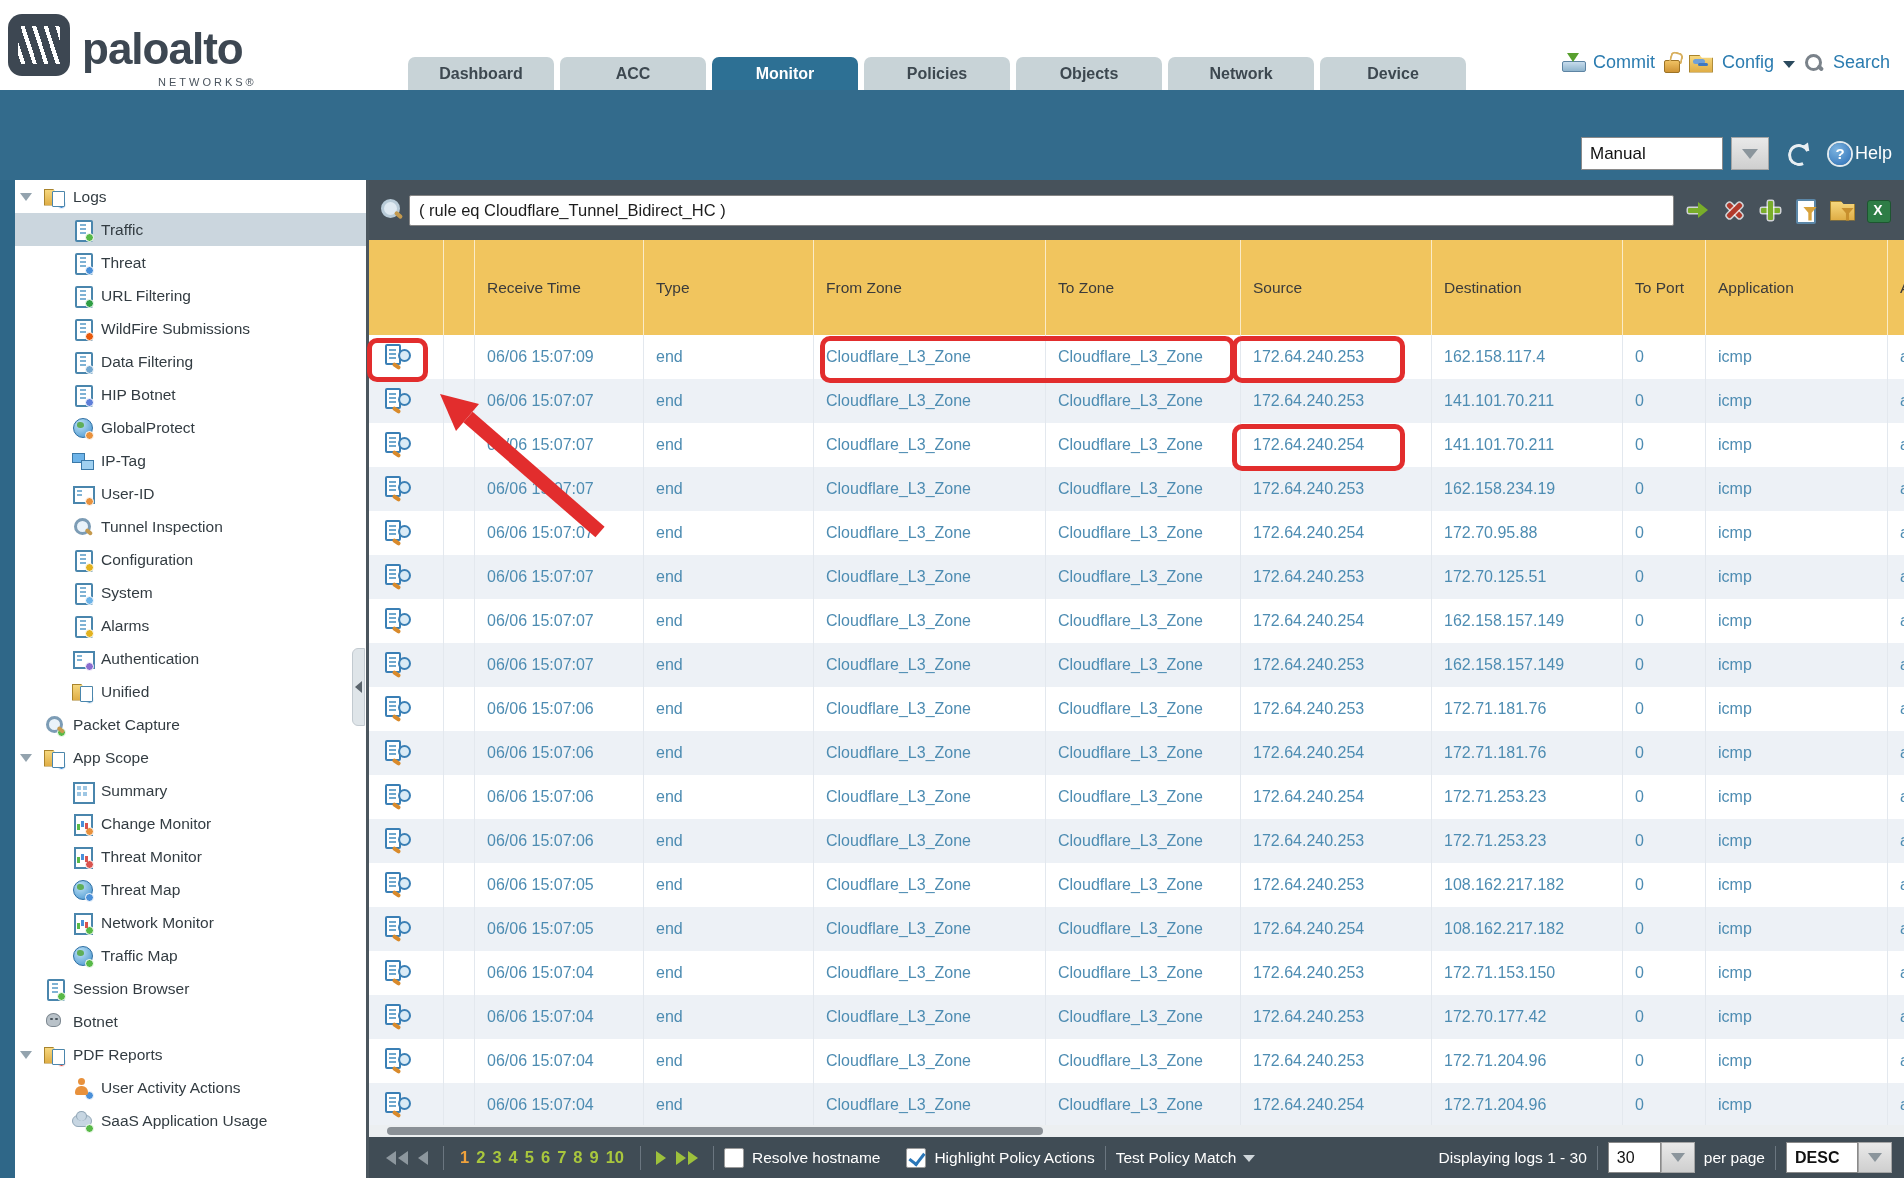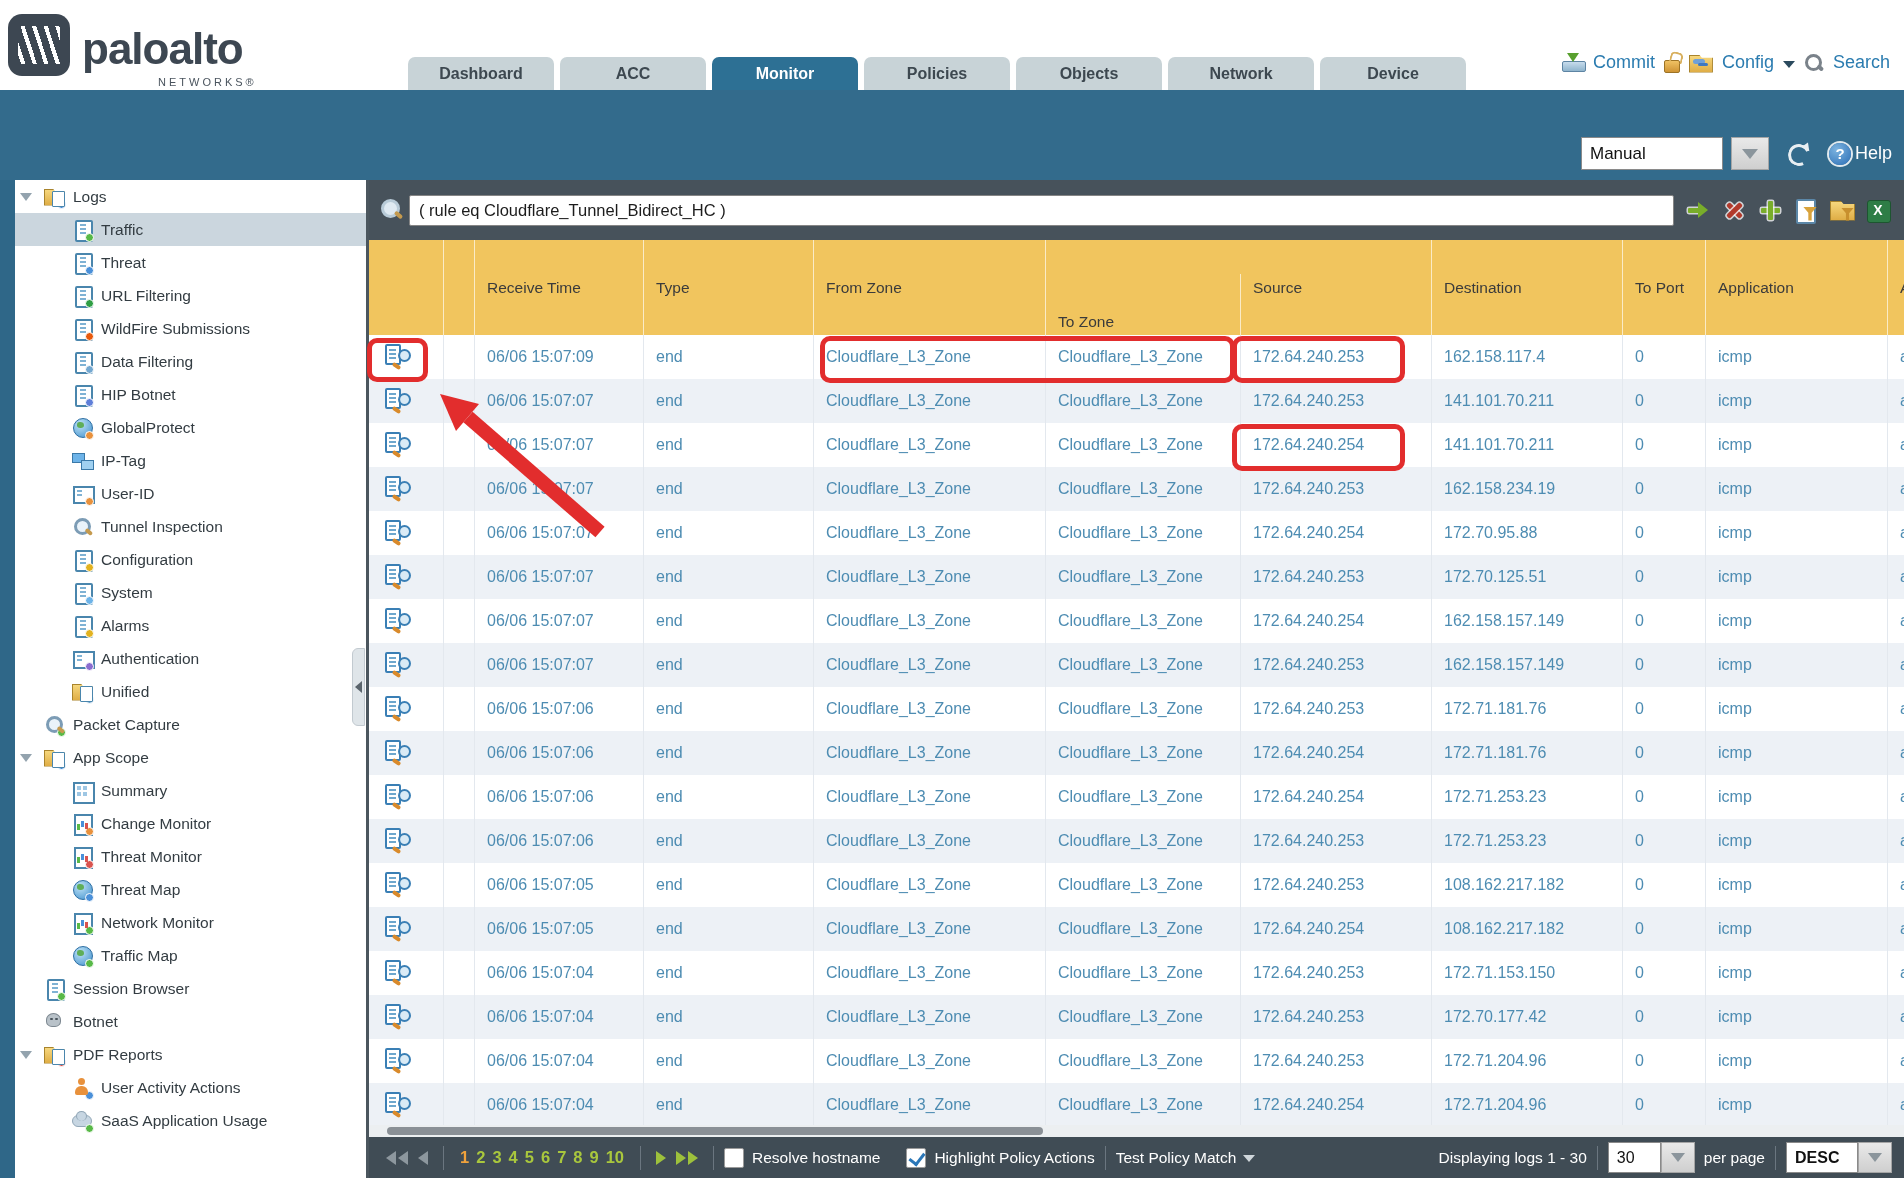--- a/index.html
+++ b/index.html
@@ -443,21 +443,21 @@
           <span class="tb tb-load-filter"></span>
           <span class="tb tb-export"></span>
         </div>
     </div>
     <div class="grid-header">
         <div class="th" style="width: 75px; flex: 0 0 75px;"></div>
         <div class="th" style="width: 31px; flex: 0 0 31px;"></div>
         <div class="th" style="width: 169px; flex: 0 0 169px;">Receive Time</div>
         <div class="th" style="width: 170px; flex: 0 0 170px;">Type</div>
         <div class="th" style="width: 232px; flex: 0 0 232px;">From Zone</div>
-        <div class="th" style="width: 195px; flex: 0 0 195px; margin-top: 34px;">To Zone</div>
+        <div class="th" style="width: 195px; flex: 0 0 195px;">To Zone</div>
         <div class="th" style="width: 191px; flex: 0 0 191px;">Source</div>
         <div class="th" style="width: 191px; flex: 0 0 191px;">Destination</div>
         <div class="th" style="width: 83px; flex: 0 0 83px;">To Port</div>
         <div class="th" style="width: 182px; flex: 0 0 182px;">Application</div>
         <div class="th" style="width: 19px; flex: 0 0 19px;">A</div>
       </div>
     <div class="grid-body">
         <div class="tr">
           <div class="td icon-cell" style="width: 75px; flex: 0 0 75px;">
             <span class="detail-ic">

